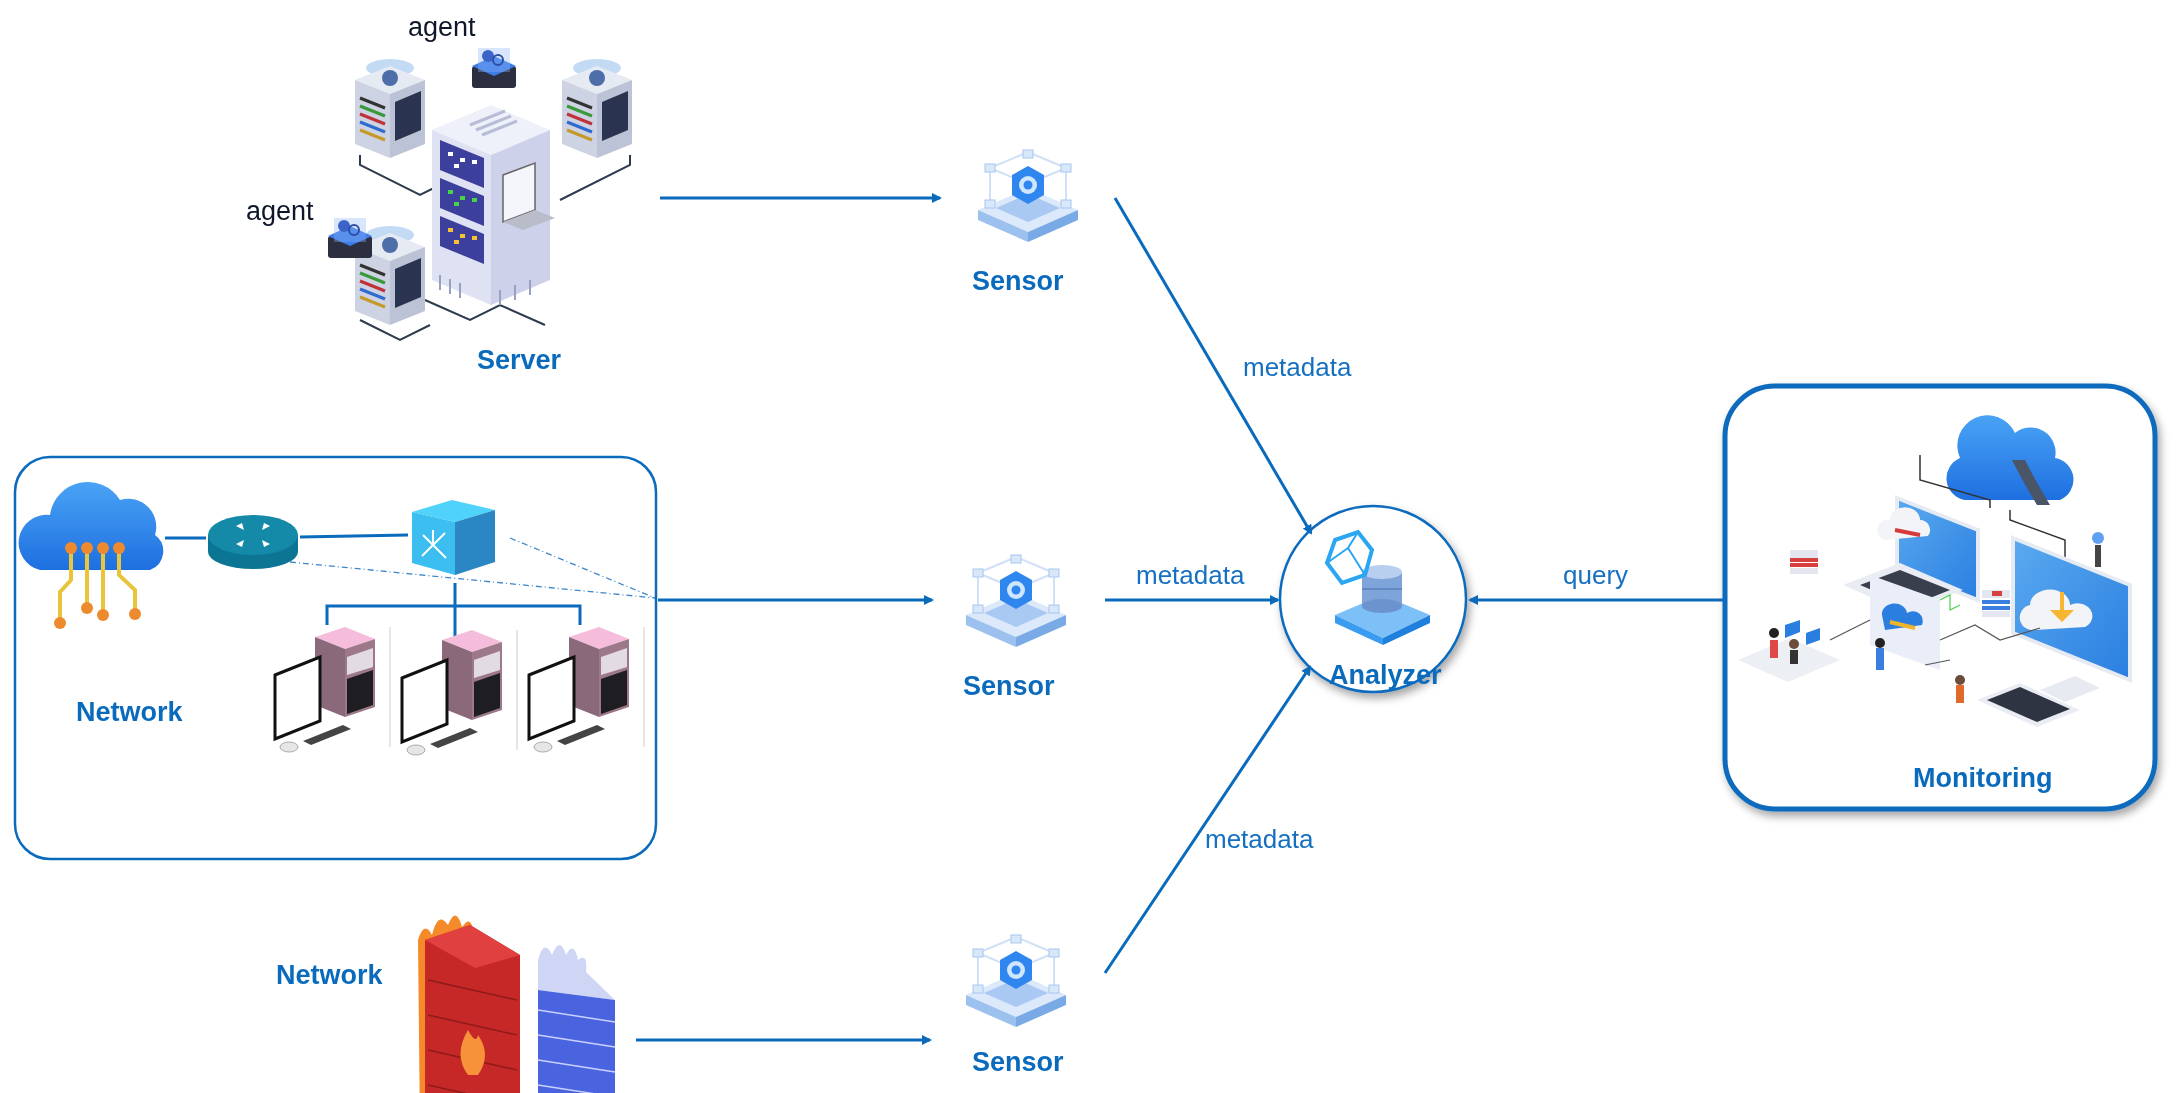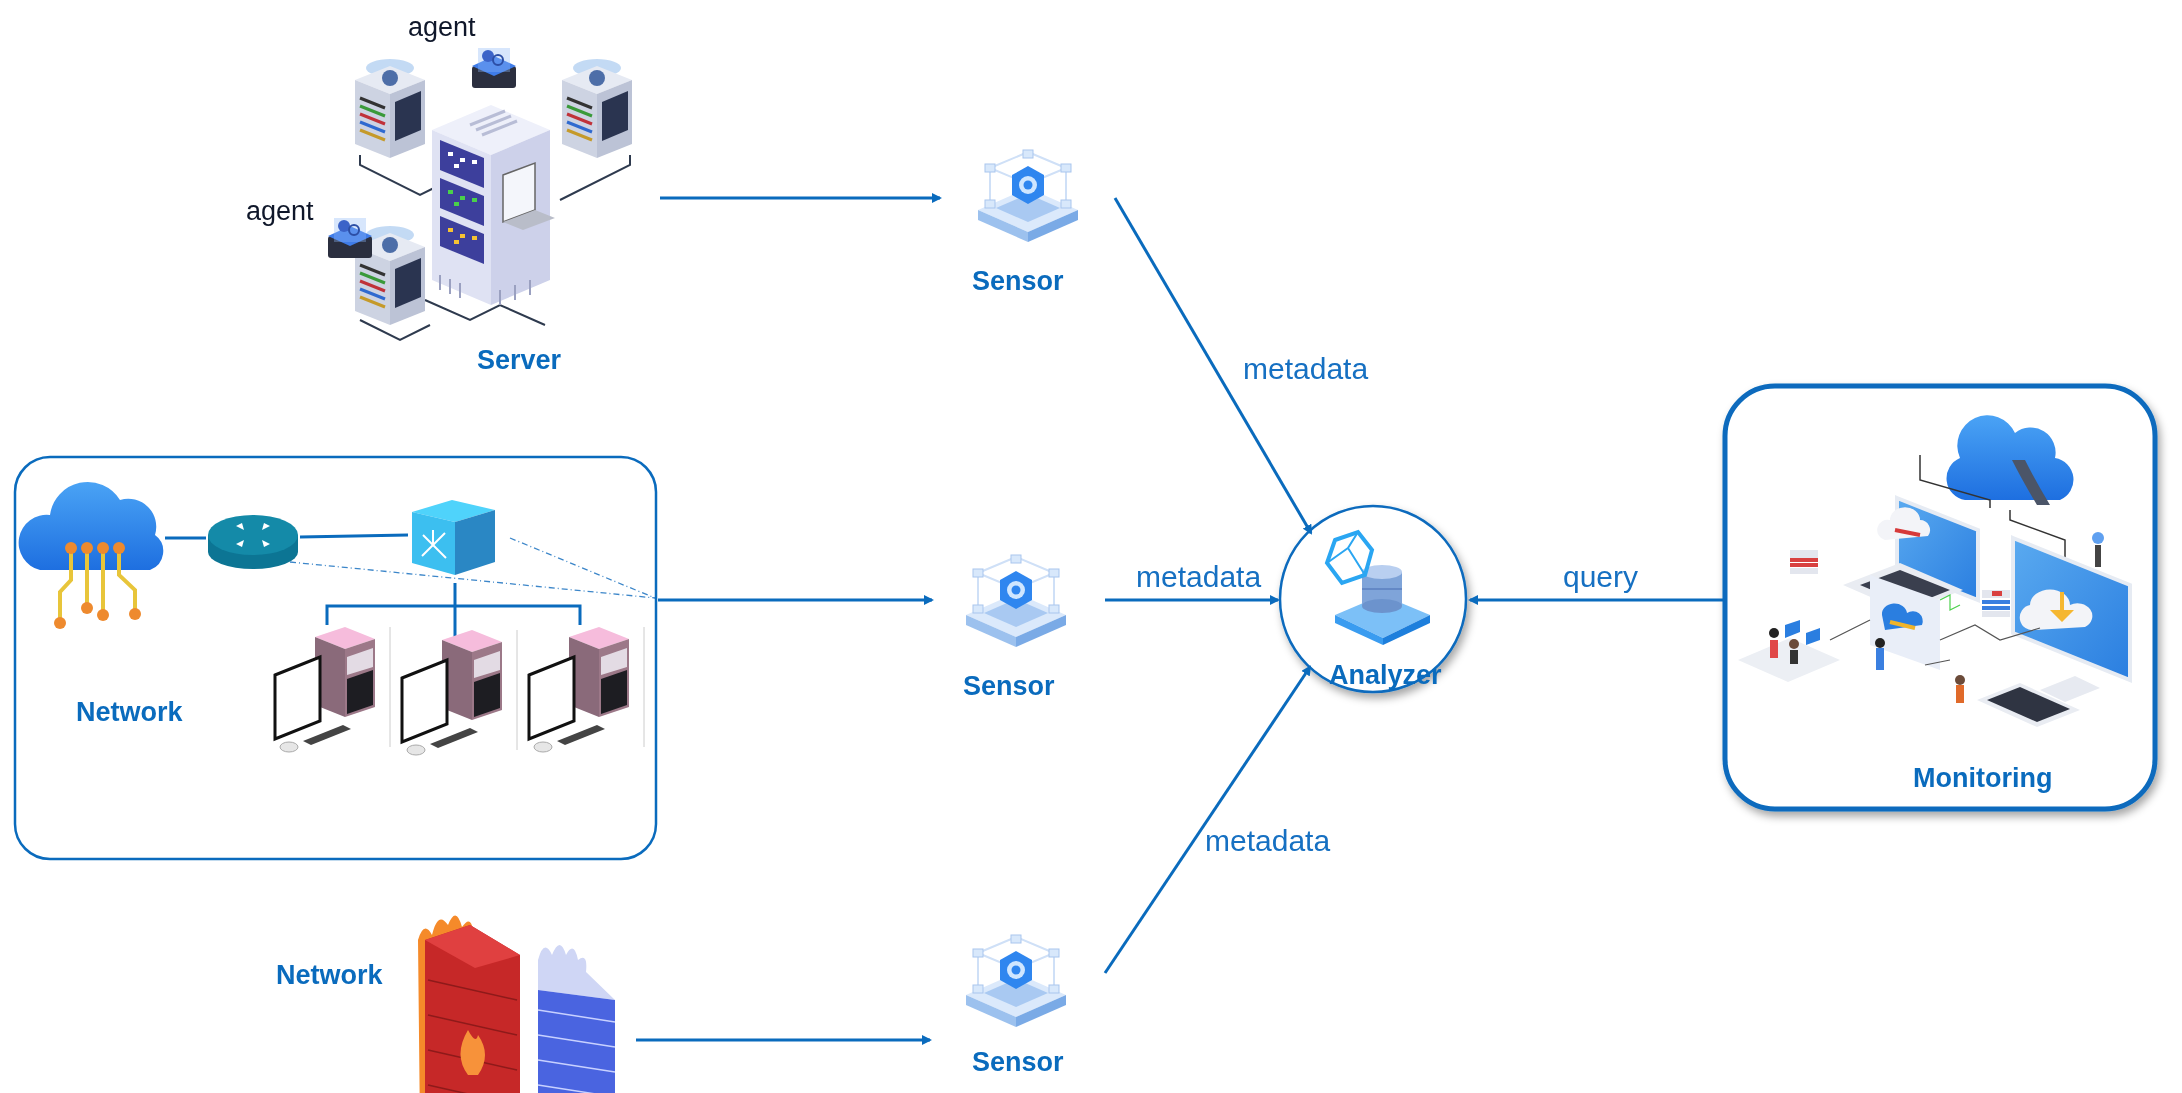--- a/index.html
+++ b/index.html
@@ -1,21 +1,21 @@
 <!DOCTYPE html>
 <html><head>
 <meta charset="utf-8">
 <style>
   html, body { margin: 0; padding: 0; background: #ffffff; }
   body { width: 2182px; height: 1093px; position: relative; overflow: hidden;
          font-family: "Liberation Sans", "DejaVu Sans", sans-serif; }
   #canvas { position: absolute; left: 0; top: 0; }
   .lbl { position: absolute; white-space: nowrap; color: #0a6bbd; }
   .lbl-bold { font-weight: bold; font-size: 27px; text-align: center; }
-  .lbl-edge { font-size: 30px; color: #1670c2; }
+  .lbl-edge { font-size: 26px; color: #1670c2; }
   .lbl-agent { font-size: 27px; color: #0f172a; }
 </style>
 </head>
 <body>
 
 <svg id="canvas" width="2182" height="1093" viewBox="0 0 2182 1093" xmlns="http://www.w3.org/2000/svg">
   <defs>
     <marker id="arrowhead" markerWidth="10" markerHeight="10" refX="8" refY="5" orient="auto" markerUnits="userSpaceOnUse">
       <path d="M0,0 L10,5 L0,10 z" fill="#0a6bbd"></path>
     </marker>

